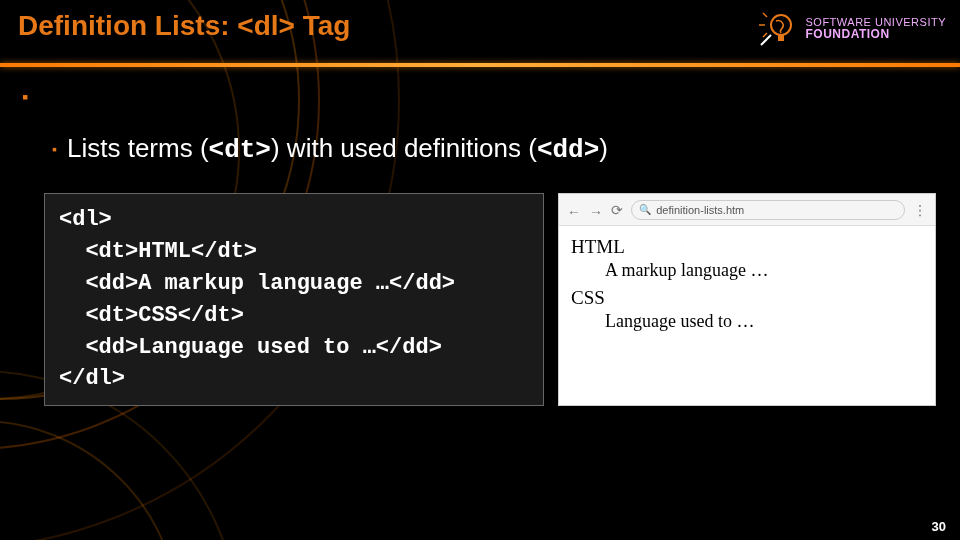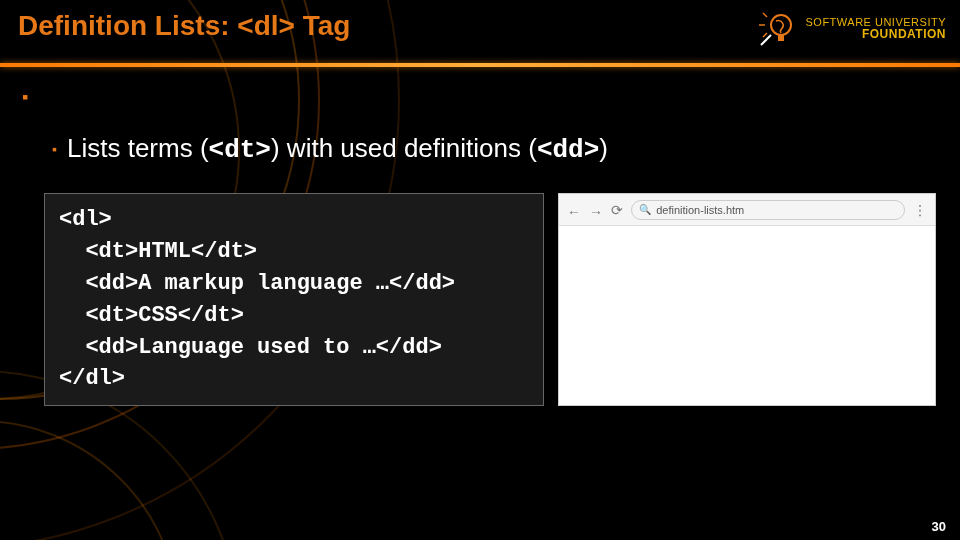--- a/index.html
+++ b/index.html
@@ -41,36 +41,36 @@
     font-size: 28px;
     font-weight: 700;
   }
   .logo {
     position: absolute;
     top: 6px;
     right: 14px;
     display: flex;
     align-items: center;
     gap: 8px;
-    color: #eab308;
+    color: #f0abfc;
   }
   .logo-icon {
     width: 46px;
     height: 46px;
     display: flex;
     align-items: center;
     justify-content: center;
   }
   .logo-text {
     font-size: 12px;
     line-height: 1.1;
     letter-spacing: 0.5px;
   }
   .logo-text .line1 { font-weight: 400; font-size:11px;}
-  .logo-text .line2 { font-weight: 700; font-size:12px;text-align:right;}
+  .logo-text .line2 { font-weight: 700; font-size:12px;}
   .content {
     position: absolute;
     top: 90px;
     left: 22px;
     right: 22px;
     color: #fff;
   }
   .bullet-l1 {
     display: flex;
     align-items: baseline;
@@ -201,17 +201,23 @@
       <div class="browser-toolbar">
         <span class="tb-ico">←</span>
         <span class="tb-ico">→</span>
         <span class="tb-ico">⟳</span>
         <div class="addr">
           <span style="font-size:10px;">🔍</span>
           <span>definition-lists.htm</span>
         </div>
         <span class="tb-ico">⋮</span>
       </div>
+      <div class="browser-body">
+        <div>HTML</div>
+        <div class="dd">A markup language …</div>
+        <div>CSS</div>
+        <div class="dd">Language used to …</div>
+      </div>
     </div>
   </div>
 </div>
 
 <div class="pagenum">30</div>
 
 </body></html>

